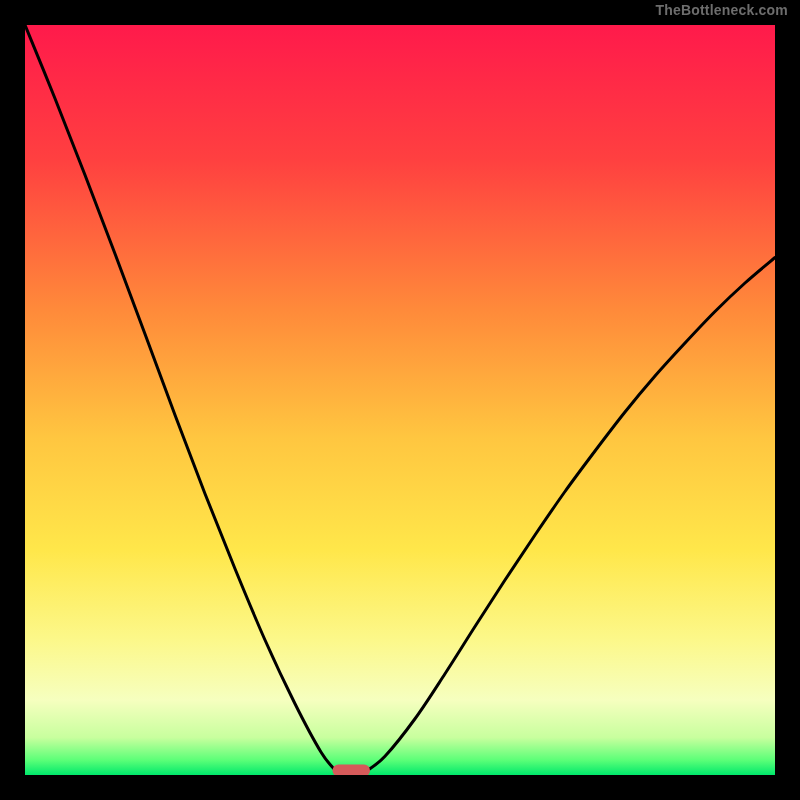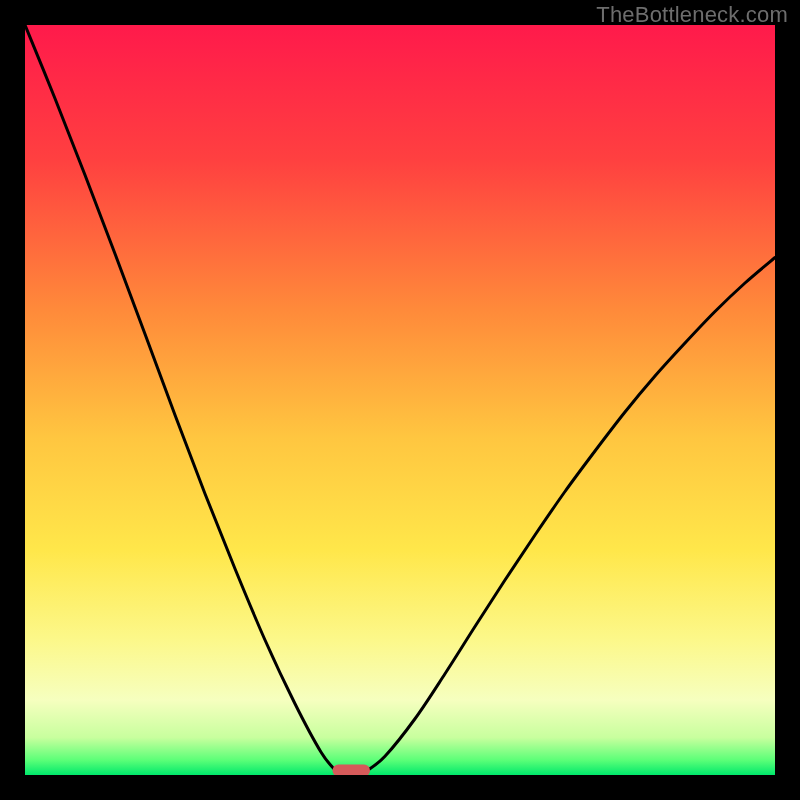--- a/index.html
+++ b/index.html
@@ -24,22 +24,22 @@
     left: 0;
     top: 0;
     width: 750px;
     height: 750px;
   }
   .watermark {
     position: absolute;
     top: 2px;
     right: 12px;
     color: #6d6d6d;
-    font-size: 22px;
-    font-weight: 400;
+    font-size: 14px;
+    font-weight: 700;
     letter-spacing: 0.2px;
     user-select: none;
   }
 </style>
 </head>
 <body>
 
 <div class="frame">
   <svg class="plot" viewBox="0 0 750 750" preserveAspectRatio="none">
     <defs>

